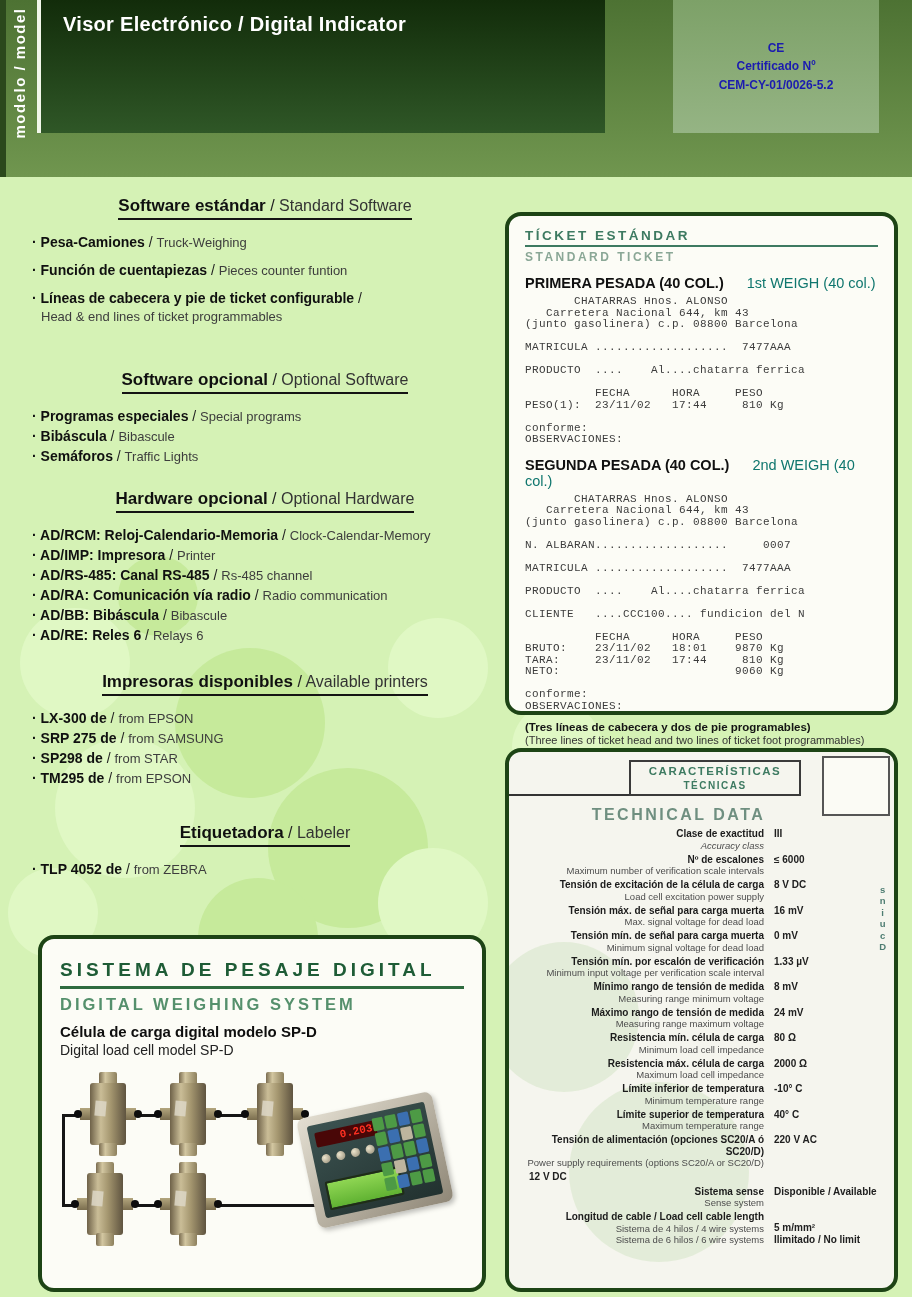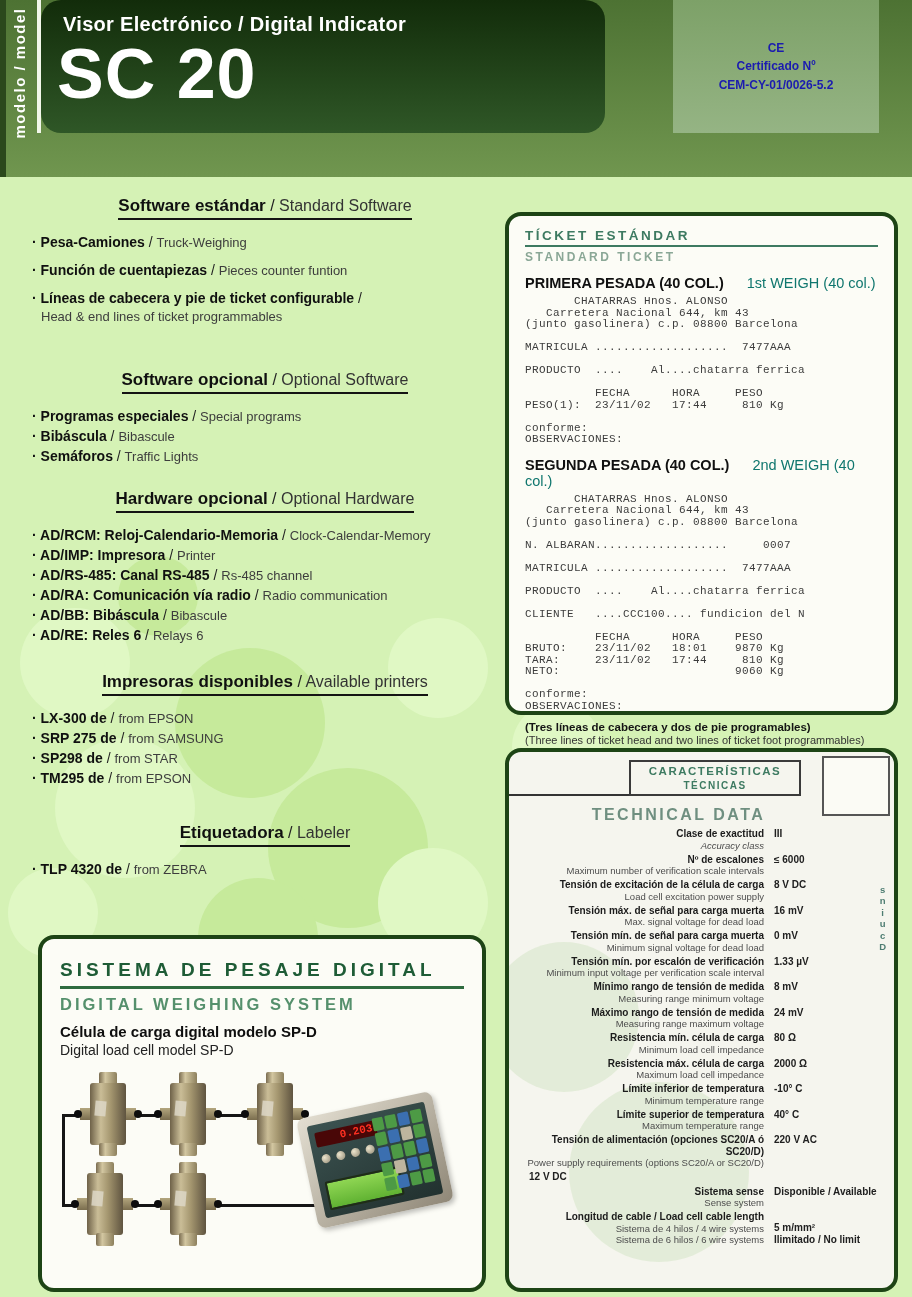--- a/index.html
+++ b/index.html
@@ -11,21 +11,21 @@
 
   
   .band{position:absolute;left:0;top:0;width:912px;height:177px;
         background:linear-gradient(180deg,#4d7233,#70964f);}
   .band-edge{position:absolute;left:0;top:0;width:6px;height:177px;background:#2b481c;}
   .model-label{position:absolute;left:-58px;top:62px;width:160px;height:22px;
         transform:rotate(-90deg);text-align:center;color:#ffffff;font-weight:bold;
         font-size:15px;letter-spacing:1.5px;}
   .white-strip{position:absolute;left:37px;top:0;width:4px;height:133px;background:#f2f7ea;}
   .title-box{position:absolute;left:41px;top:0;width:564px;height:133px;
-        background:linear-gradient(180deg,#122c0a,#2f5727);border-radius:20px;}
+        background:linear-gradient(180deg,#122c0a,#2f5727);}
   .app-title{margin:13px 0 0 22px;color:#ffffff;font-size:20px;font-weight:bold;letter-spacing:.3px;}
   .model-big{margin:-2px 0 0 16px;color:#ffffff;font-size:70px;font-weight:bold;letter-spacing:1px;}
   .cert-box{position:absolute;left:673px;top:0;width:206px;height:133px;
         background:linear-gradient(180deg,#7da168,#95b484);
         display:flex;flex-direction:column;justify-content:center;align-items:center;
         color:#1b1bb0;font-weight:bold;font-size:12px;line-height:1.55;text-align:center;}
 
   
   .left-col{position:absolute;left:32px;top:196px;width:466px;}
   .heading{text-align:center;}
@@ -149,21 +149,20 @@
   <div class="bgc light" style="left:378px;top:848px;width:110px;height:110px;"></div>
   <div class="bgc light" style="left:512px;top:702px;width:90px;height:90px;"></div>
   <div class="bgc dark" style="left:118px;top:556px;width:80px;height:80px;"></div>
 
   <div class="band">
     <div class="band-edge"></div>
     <div class="model-label">modelo / model</div>
     <div class="white-strip"></div>
     <div class="title-box">
       <div class="app-title">Visor Electrónico / Digital Indicator</div>
-      <div class="model-big">SC 20</div>
     </div>
     <div class="cert-box">
       <div>CE</div>
       <div>Certificado Nº</div>
       <div>CEM-CY-01/0026-5.2</div>
     </div>
   </div>
 
   <div class="left-col">
       <div class="section sec-0">
@@ -198,21 +197,21 @@
         <div class="bullets">
           <div class="bullet"><span class="dot">· </span><span class="b-es">LX-300 de</span><span class="b-sep"> / </span><span class="b-en">from EPSON</span></div>
           <div class="bullet"><span class="dot">· </span><span class="b-es">SRP 275 de</span><span class="b-sep"> / </span><span class="b-en">from SAMSUNG</span></div>
           <div class="bullet"><span class="dot">· </span><span class="b-es">SP298 de</span><span class="b-sep"> / </span><span class="b-en">from STAR</span></div>
           <div class="bullet"><span class="dot">· </span><span class="b-es">TM295 de</span><span class="b-sep"> / </span><span class="b-en">from EPSON</span></div>
         </div>
       </div>
       <div class="section sec-4">
         <div class="heading"><span class="h-underline"><span class="h-es">Etiquetadora</span><span class="h-sep"> / </span><span class="h-en">Labeler</span></span></div>
         <div class="bullets">
-          <div class="bullet"><span class="dot">· </span><span class="b-es">TLP 4320 de</span><span class="b-sep"> / </span><span class="b-en">from ZEBRA</span></div>
+          <div class="bullet"><span class="dot">· </span><span class="b-es">TLP 4052 de</span><span class="b-sep"> / </span><span class="b-en">from ZEBRA</span></div>
         </div>
       </div>
     </div>
 
   <div class="panel ticket-panel">
     <div class="ticket-title">TÍCKET ESTÁNDAR</div>
     <div class="ticket-sub">STANDARD TICKET</div>
     <div class="weigh">
       <span class="w-es">PRIMERA PESADA (40 COL.)</span>
       <span class="w-en">1st WEIGH (40 col.)</span>

